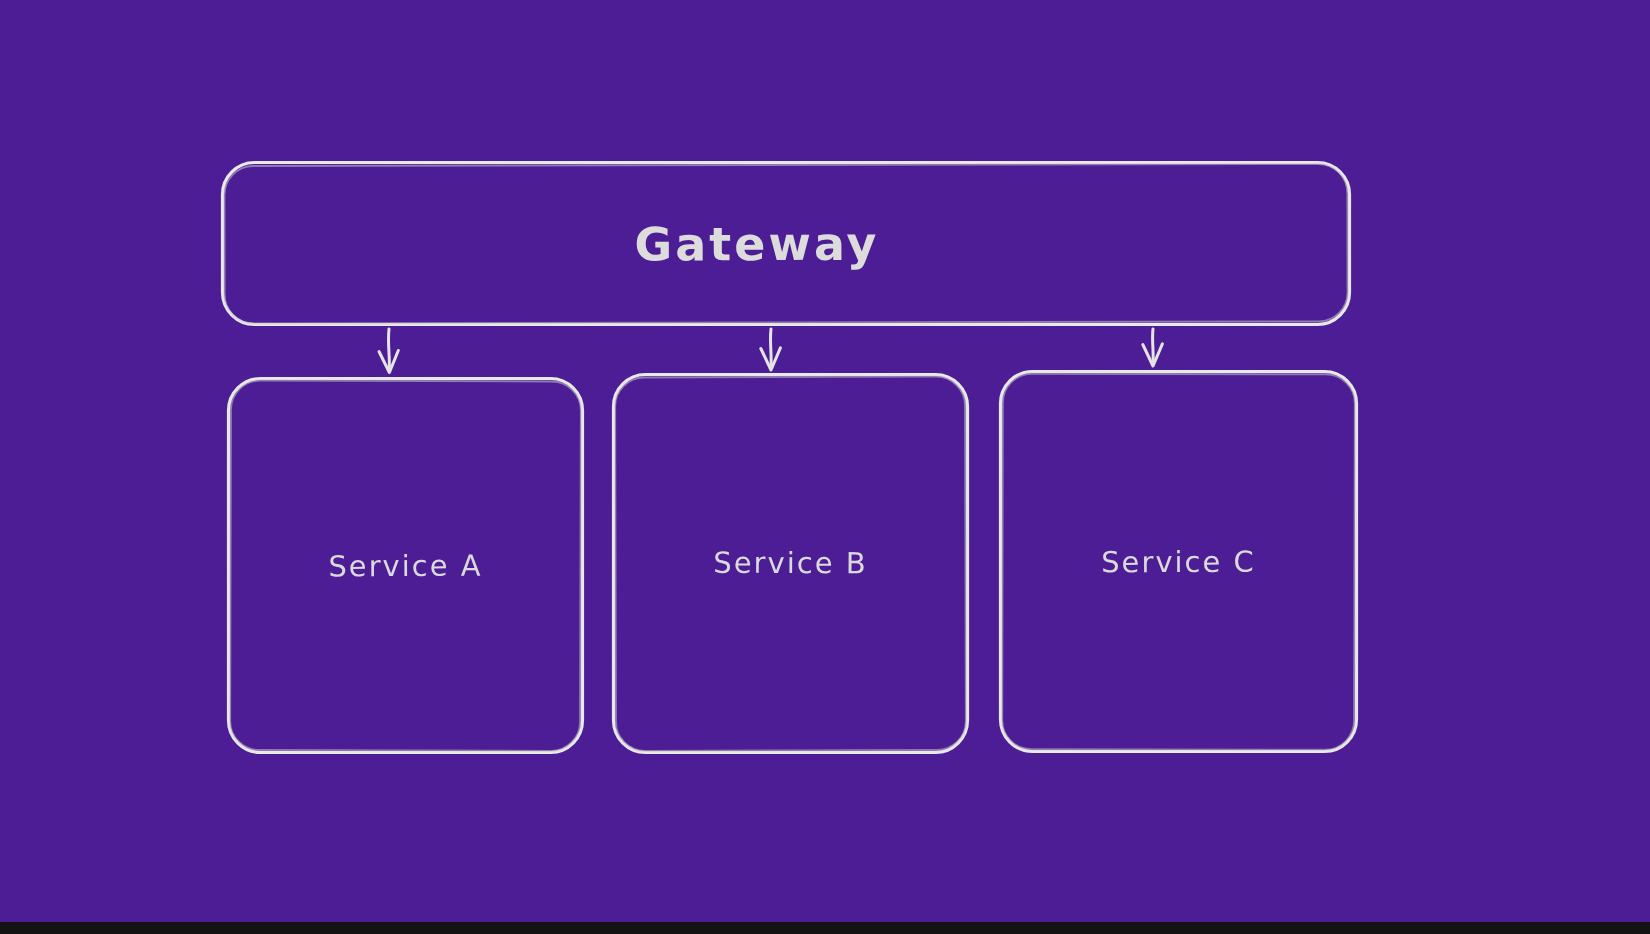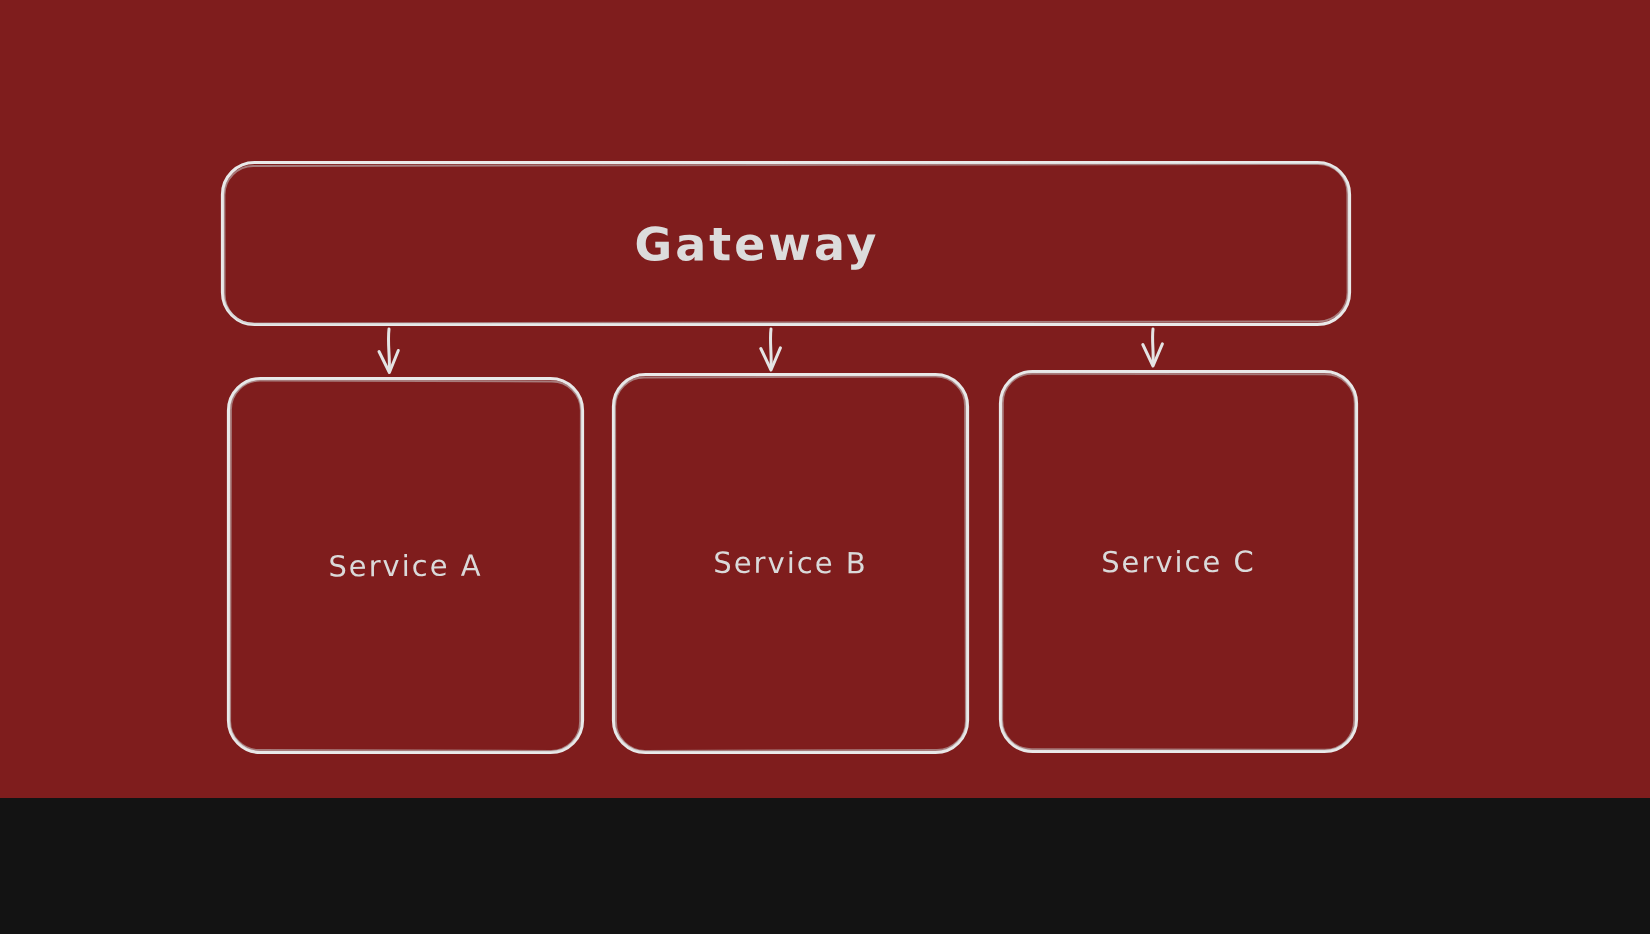--- a/index.html
+++ b/index.html
@@ -8,22 +8,22 @@
     width: 1650px;
     height: 934px;
     background: #131313;
     overflow: hidden;
     font-family: "DejaVu Sans", "Liberation Sans", sans-serif;
   }
 
   .canvas {
     position: relative;
     width: 1650px;
-    height: 798px;
-    background: #7f1d1d;
+    height: 922px;
+    background: #4c1d95;
   }
 
   svg.diagram-layer {
     position: absolute;
     left: 0;
     top: 0;
     width: 1650px;
     height: 934px;
   }
 

